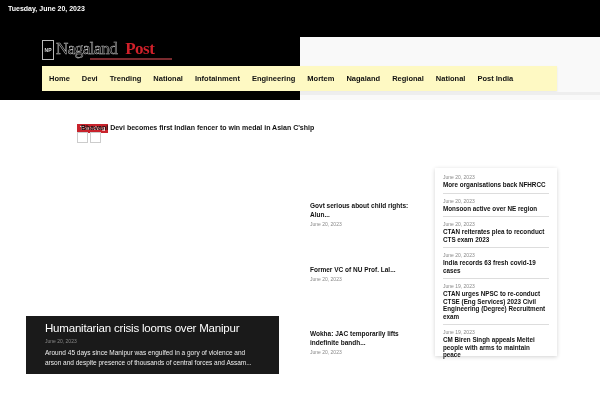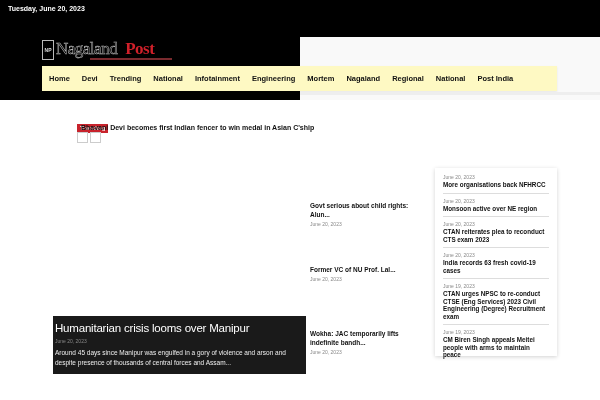--- a/index.html
+++ b/index.html
@@ -27,21 +27,21 @@
   .nav-shadow { position: absolute; left: 300px; top: 92px; width: 300px; height: 3px; background: #eee; }
 
   
   .trending { position: absolute; left: 77px; top: 124px; display: flex; align-items: center; }
   .trend-badge { background: #c8232c; color: #fff; font-size: 6px; font-weight: bold; padding: 1px 3px; height: 9px; line-height: 7px; }
   .trend-text { position: absolute; left: 4px; top: 0; font-size: 7px; font-weight: bold; color: #111; white-space: nowrap; }
   .trend-arrows { position: absolute; left: 77px; top: 132px; display: flex; gap: 2px; }
   .arrow-box { width: 11px; height: 11px; border: 1px solid #ccc; background: #fff; cursor: pointer; }
 
   
-  .feature { position: absolute; left: 53px; top: 316px; width: 253px; height: 58px; background: #1a1a1a; padding: 5px 2px; }
+  .feature { position: absolute; left: 26px; top: 316px; width: 253px; height: 58px; background: #1a1a1a; padding: 5px 19px; }
   .feature-title { color: #fff; font-size: 11.5px; line-height: 14px; font-family: "Liberation Sans Narrow", "Liberation Sans", sans-serif; letter-spacing: -0.2px; }
   .feature-date { color: #888; font-size: 5px; margin-top: 3px; }
   .feature-excerpt { color: #eee; font-size: 6.5px; line-height: 10px; margin-top: 4px; }
 
   
   .mid-item { position: absolute; left: 310px; width: 118px; }
   .mid-title { font-size: 6.5px; font-weight: bold; color: #111; line-height: 9px; }
   .mid-date { font-size: 5px; color: #888; margin-top: 2px; }
 
   

